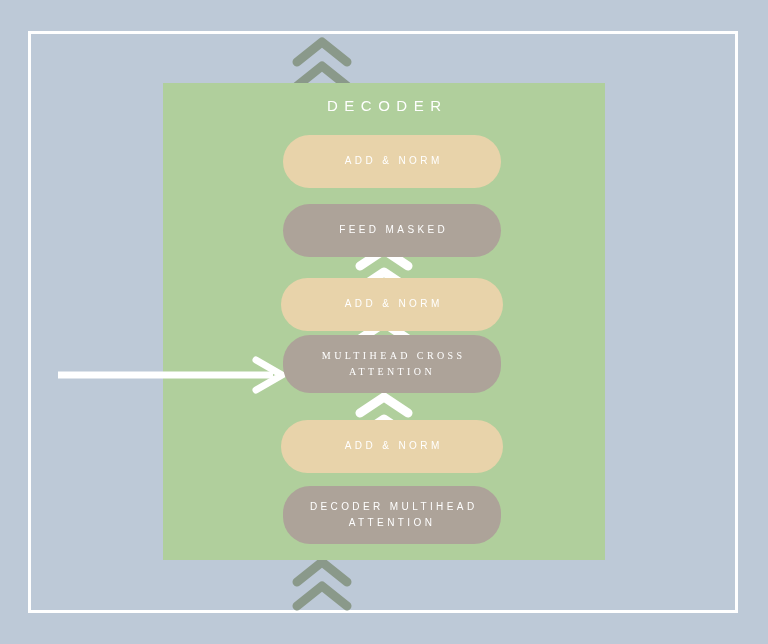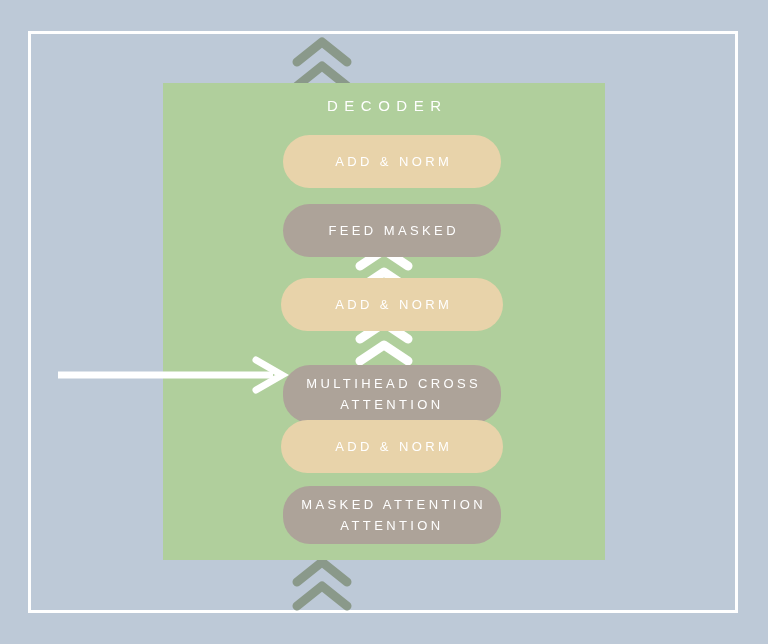--- a/index.html
+++ b/index.html
@@ -59,35 +59,35 @@
   .block {
     position: absolute;
     left: 120px;
     width: 218px;
     border-radius: 27px;
     display: flex;
     align-items: center;
     justify-content: center;
     text-align: center;
     color: #ffffff;
-    font-size: 13px;
+    font-size: 10px;
     letter-spacing: 3.4px;
     line-height: 1.65;
     text-indent: 3.4px;
     box-sizing: border-box;
     padding: 16px 12px;
     z-index: 3;
   }
   .block.tan  { background: #e8d3aa; }
   .block.gray { background: #ada399; }
 
   .b1 { top: 52px;  height: 53px; }
   .b2 { top: 121px; height: 53px; }
   .b3 { top: 195px; height: 53px; left: 118px; width: 222px; }
-  .b4 { top: 282px; height: 58px; }
+  .b4 { top: 252px; height: 58px; font-family: Liberation Serif, serif; }
   .b5 { top: 337px; height: 53px; left: 118px; width: 222px; }
   .b6 { top: 403px; height: 58px; }
 
   
   .chev-inner {
     position: absolute;
     left: 50%;
     transform: translateX(-50%);
     width: 64px;
     height: 46px;
@@ -161,21 +161,21 @@
         <path d="M8 20 L32 4 L56 20" fill="none" stroke="#ffffff" stroke-width="9" stroke-linecap="round" stroke-linejoin="round"></path>
         <path d="M8 42 L32 26 L56 42" fill="none" stroke="#ffffff" stroke-width="9" stroke-linecap="round" stroke-linejoin="round"></path>
       </svg>
     </div>
 
     <div class="block tan b1">ADD &amp; NORM</div>
     <div class="block gray b2">FEED MASKED</div>
     <div class="block tan b3">ADD &amp; NORM</div>
     <div class="block gray b4">MULTIHEAD CROSS ATTENTION</div>
     <div class="block tan b5">ADD &amp; NORM</div>
-    <div class="block gray b6">MASKED ATTENTION ATTENTION</div>
+    <div class="block gray b6">DECODER MULTIHEAD ATTENTION</div>
 
   </div>
 
   <div id="cross-arrow">
     <svg viewBox="0 0 232 40" width="232" height="40" aria-hidden="true">
       <line x1="0" y1="20" x2="215" y2="20" stroke="#ffffff" stroke-width="7" stroke-linecap="butt"></line>
       <path d="M198 5 L224 20 L198 35" fill="none" stroke="#ffffff" stroke-width="7" stroke-linecap="round" stroke-linejoin="miter"></path>
     </svg>
   </div>
 

